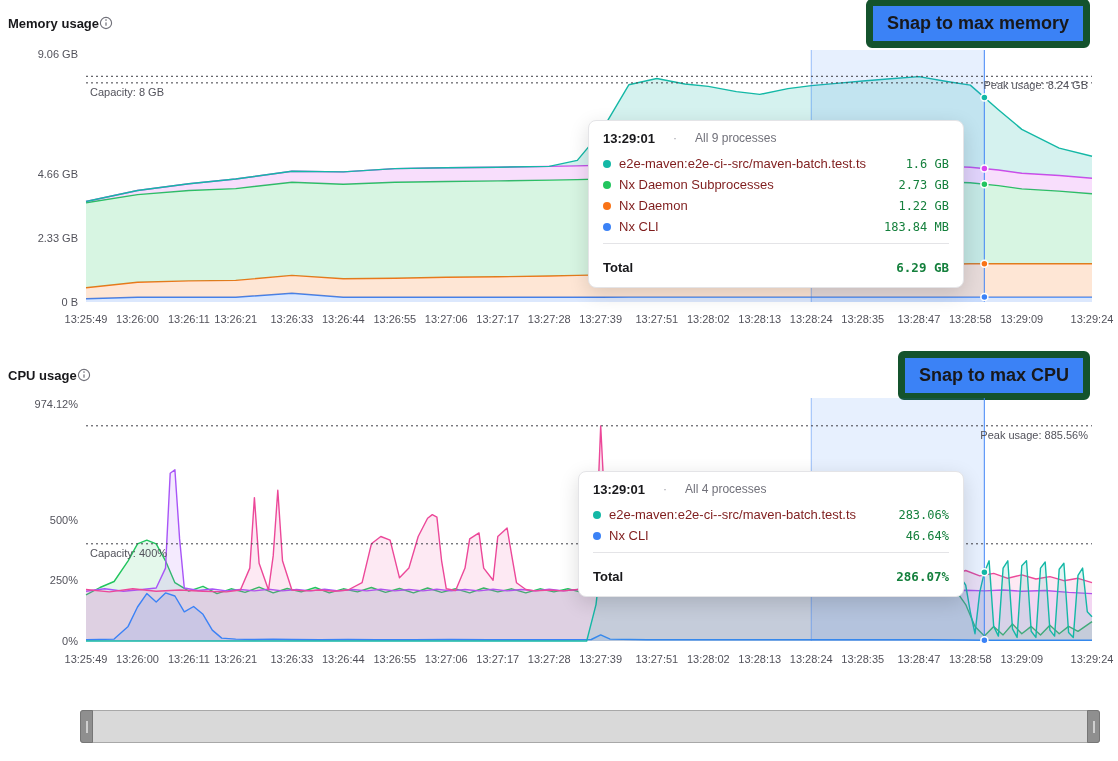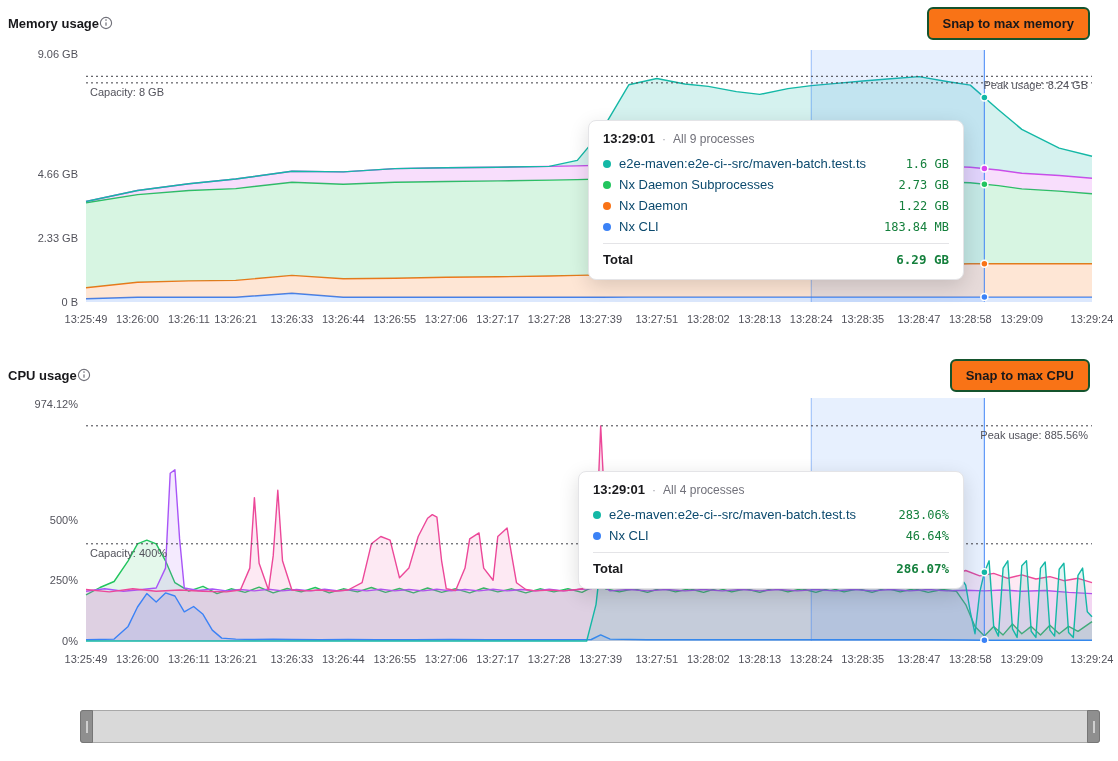--- a/index.html
+++ b/index.html
@@ -1,33 +1,33 @@
 <!DOCTYPE html>
 <html><head>
 <meta charset="utf-8">
 <style>
   html,body{margin:0;padding:0;background:#fff}
   body{width:1118px;height:761px;overflow:hidden;font-family:"Liberation Sans",sans-serif;color:#18181b}
   .section-header{display:flex;justify-content:space-between;align-items:center;padding:12px 28px 0 8px;height:34px;box-sizing:border-box}
   .title-group{display:flex;align-items:center;}
   .section-title{font-size:13px;font-weight:700;margin:0}
   .info-icon{display:inline-flex;align-items:center;cursor:pointer;line-height:0}
-  .snap-button{background:#f97316;border:2px solid #14532d;border-radius:6px;padding:7px 14px;font-size:13px;font-weight:600;font-family:inherit;cursor:pointer;color:#18181b}
+  .snap-button{background:#3b82f6;border:7px solid #14532d;border-radius:6px;padding:7px 14px;font-size:18px;font-weight:600;font-family:inherit;cursor:pointer;color:#18181b}
   .chart-wrap{position:relative}
   svg text{font-family:"Liberation Sans",sans-serif;font-size:11px;fill:#52525b}
   .tooltip{position:absolute;background:#fff;border:1px solid #e4e4e7;border-radius:8px;box-shadow:0 6px 20px rgba(0,0,0,.14);padding:10px 14px 12px;z-index:5;box-sizing:border-box}
-  .tt-header{display:flex;align-items:flex-end;gap:7px;margin-bottom:7px}
+  .tt-header{display:flex;align-items:flex-start;gap:18px;margin-bottom:7px}
   .tt-time{font-weight:700;font-size:13px}
   .tt-sep{color:#a1a1aa;font-size:12px}
   .tt-sub{color:#71717a;font-size:12px}
   .tt-row{display:flex;align-items:center;gap:8px;padding:3px 0;font-size:13px}
   .dot{width:8px;height:8px;border-radius:50%;flex:none}
-  .tt-name{flex:1;color:#0c4a6e;white-space:nowrap;overflow:hidden;text-overflow:ellipsis}
+  .tt-name{flex:1;color:#7f1d1d;white-space:nowrap;overflow:hidden;text-overflow:ellipsis}
   .tt-val{font-family:"DejaVu Sans Mono",monospace;font-size:12px;color:#15803d;white-space:nowrap}
-  .tt-total{display:flex;justify-content:space-between;align-items:center;border-top:1px solid #e4e4e7;margin-top:6px;padding-top:8px;font-weight:700;font-size:13px}
+  .tt-total{display:flex;justify-content:space-between;align-items:center;border-top:1px solid #e4e4e7;margin-top:6px;padding-top:16px;font-weight:700;font-size:13px}
   .tt-total .tt-val{font-weight:700;font-size:12.5px}
   .cpu-section{margin-top:14px}
   .scrollbar{position:relative;height:33px;background:#d9d9d9;border:1px solid #a8a8a8;border-radius:3px;margin:30px 18px 0 80px;box-sizing:border-box;cursor:grab}
   .sb-handle{position:absolute;top:-1px;width:13px;height:33px;background:#8f8f8f;border:1px solid #767676;box-sizing:border-box;cursor:ew-resize}
   .sb-handle.left{left:-1px;border-radius:3px 0 0 3px}
   .sb-handle.right{right:-1px;border-radius:0 3px 3px 0}
   .sb-handle::after{content:"";position:absolute;left:5px;top:10px;width:2px;height:12px;background:#cfcfcf}
 </style>
 </head>
 <body>

